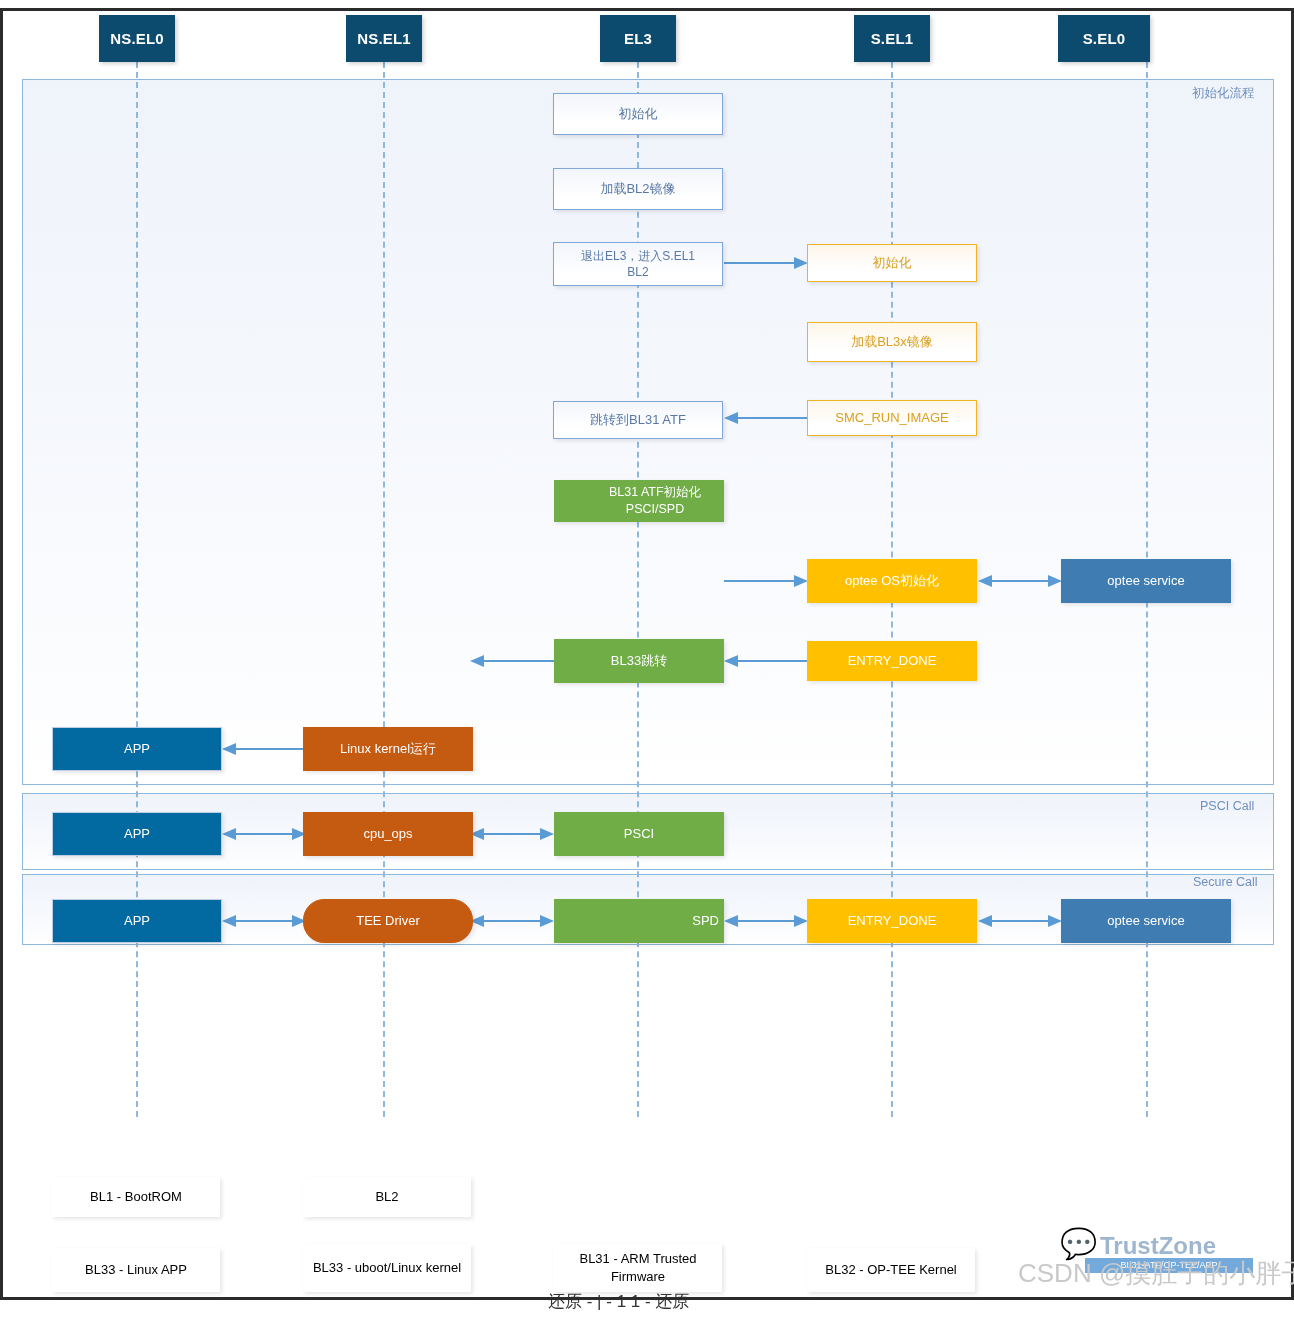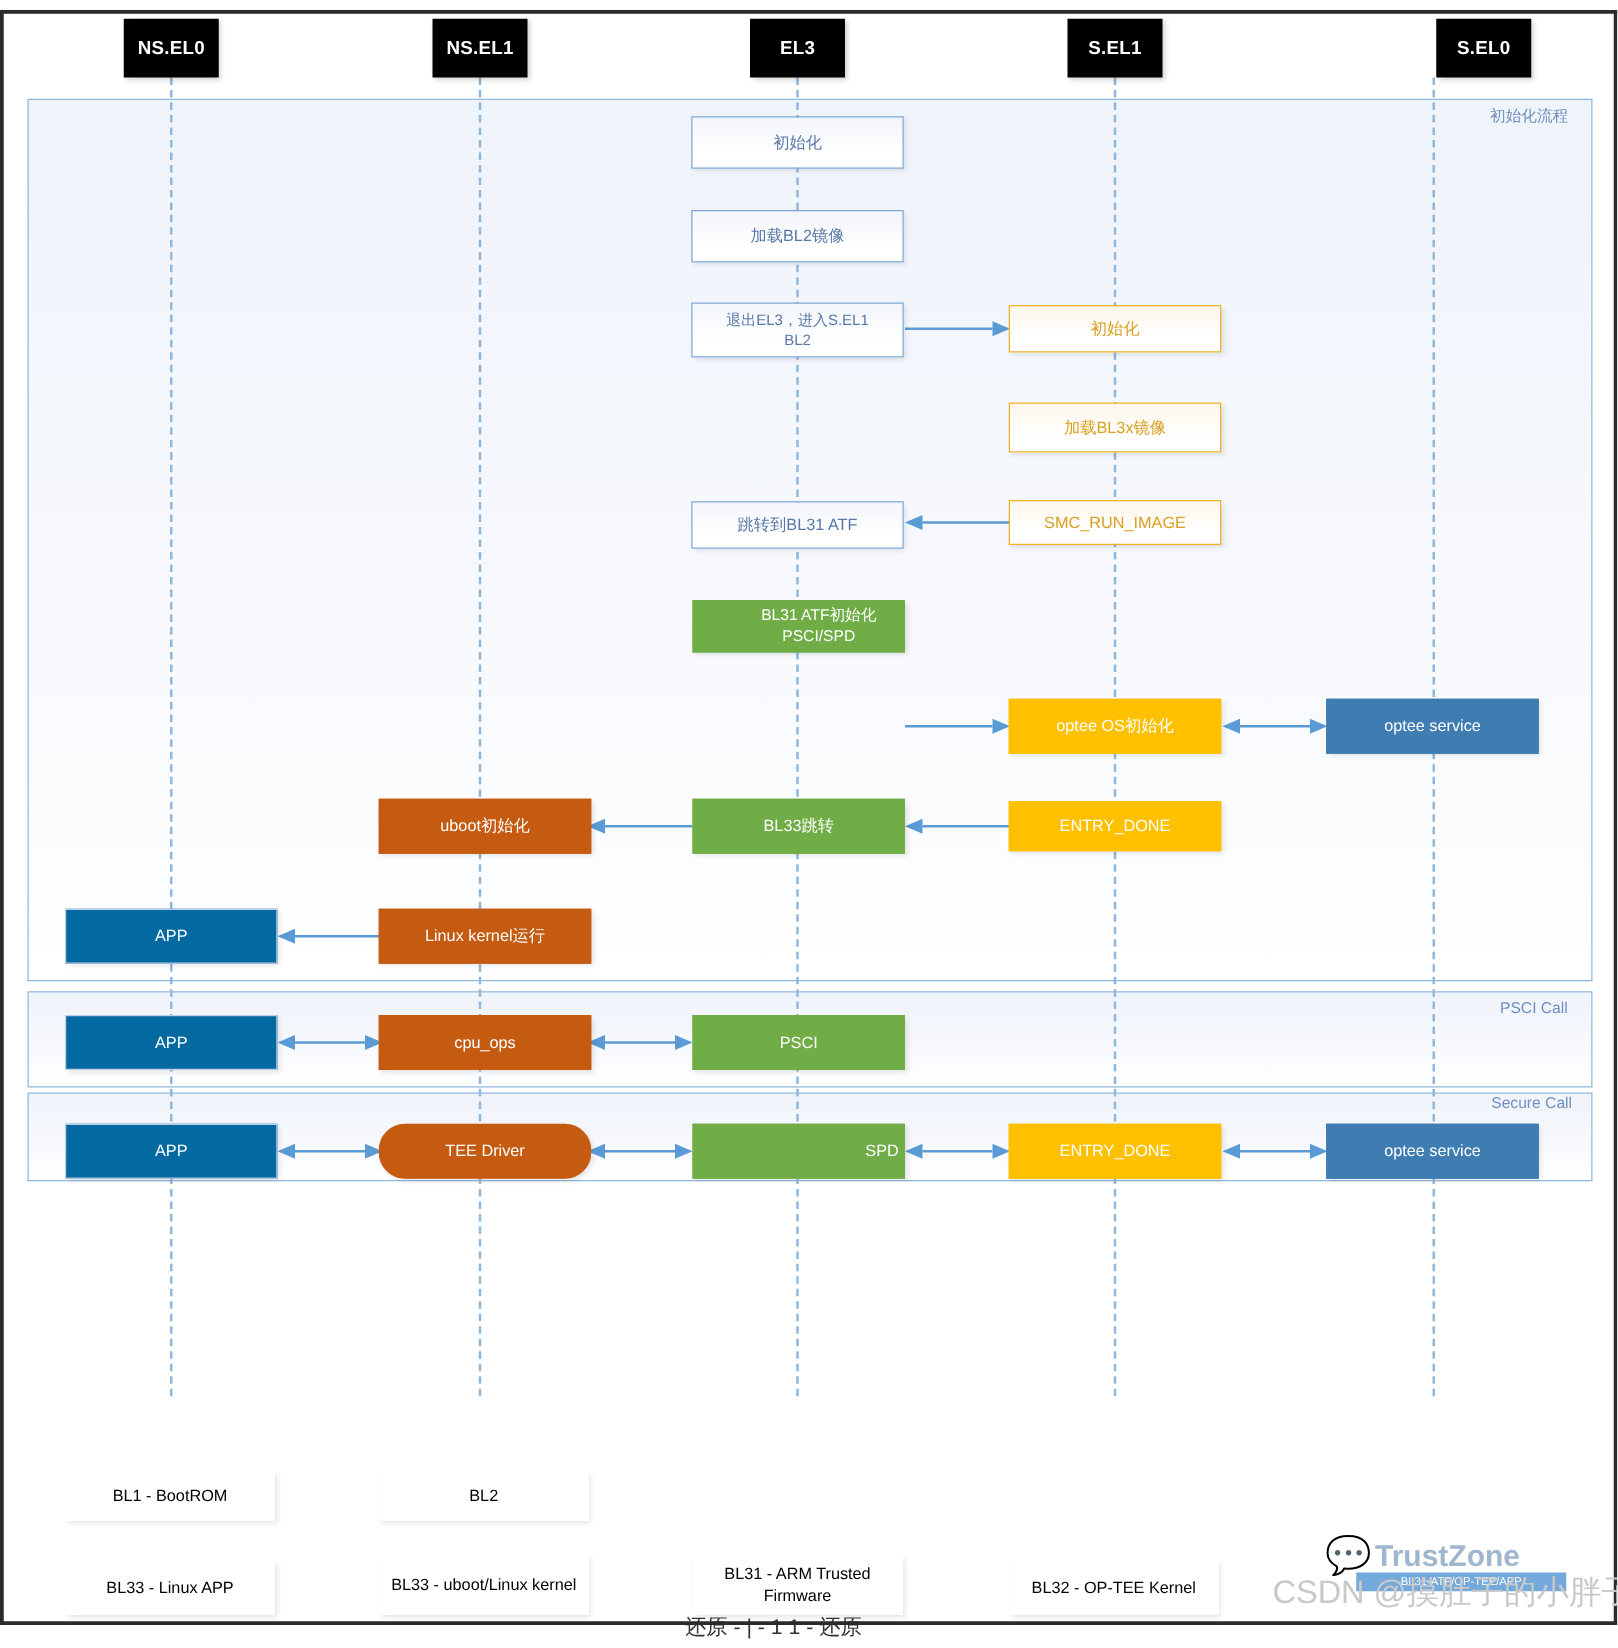--- a/index.html
+++ b/index.html
@@ -22,21 +22,21 @@
   .lifeline {
     position: absolute;
     width: 0;
     border-left: 2px dashed #8FB8DE;
     z-index: 1;
   }
 
   
   .actor {
     position: absolute;
-    background: #000000;
+    background: #0c4a6e;
     color: #ffffff;
     font-size: 15px;
     font-weight: bold;
     display: flex;
     align-items: center;
     justify-content: center;
     box-shadow: 2px 2px 4px rgba(0,0,0,0.18);
     z-index: 5;
     letter-spacing: .2px;
   }
@@ -207,21 +207,21 @@
   </div>
   <div class="actor" style="left:346px;top:15px;width:76px;height:47px;">
     <span>NS.EL1</span>
   </div>
   <div class="actor" style="left:600px;top:15px;width:76px;height:47px;">
     <span>EL3</span>
   </div>
   <div class="actor" style="left:854px;top:15px;width:76px;height:47px;">
     <span>S.EL1</span>
   </div>
-  <div class="actor" style="left:1149px;top:15px;width:76px;height:47px;text-align:center;">
+  <div class="actor" style="left:1058px;top:15px;width:92px;height:47px;text-align:center;">
     <span>S.EL0</span>
   </div>
 
   <div class="arrow" style="left:724px;top:256px;">
     <svg width="84" height="14">
       <line x1="0" y1="7" x2="70" y2="7" stroke="#5B9BD5" stroke-width="2"></line>
       <polygon points="70,1 84,7 70,13" fill="#5B9BD5"></polygon>
     </svg>
   </div>
 
@@ -352,23 +352,20 @@
 
 
   <div class="box bl32" style="left:807px;top:559px;width:170px;height:44px;">
     <span>optee OS初始化</span>
   </div>
 
   <div class="box service" style="left:1061px;top:559px;width:170px;height:44px;">
     <span>optee service</span>
   </div>
 
-  <div class="box bl33" style="left:303px;top:639px;width:170px;height:44px;">
-    <span>uboot初始化</span>
-  </div>
 
   <div class="box bl31" style="left:554px;top:639px;width:170px;height:44px;">
     <span>BL33跳转</span>
   </div>
 
   <div class="box bl32" style="left:807px;top:641px;width:170px;height:40px;">
     <span>ENTRY_DONE</span>
   </div>
 
   <div class="box app" style="left:52px;top:727px;width:170px;height:44px;">

